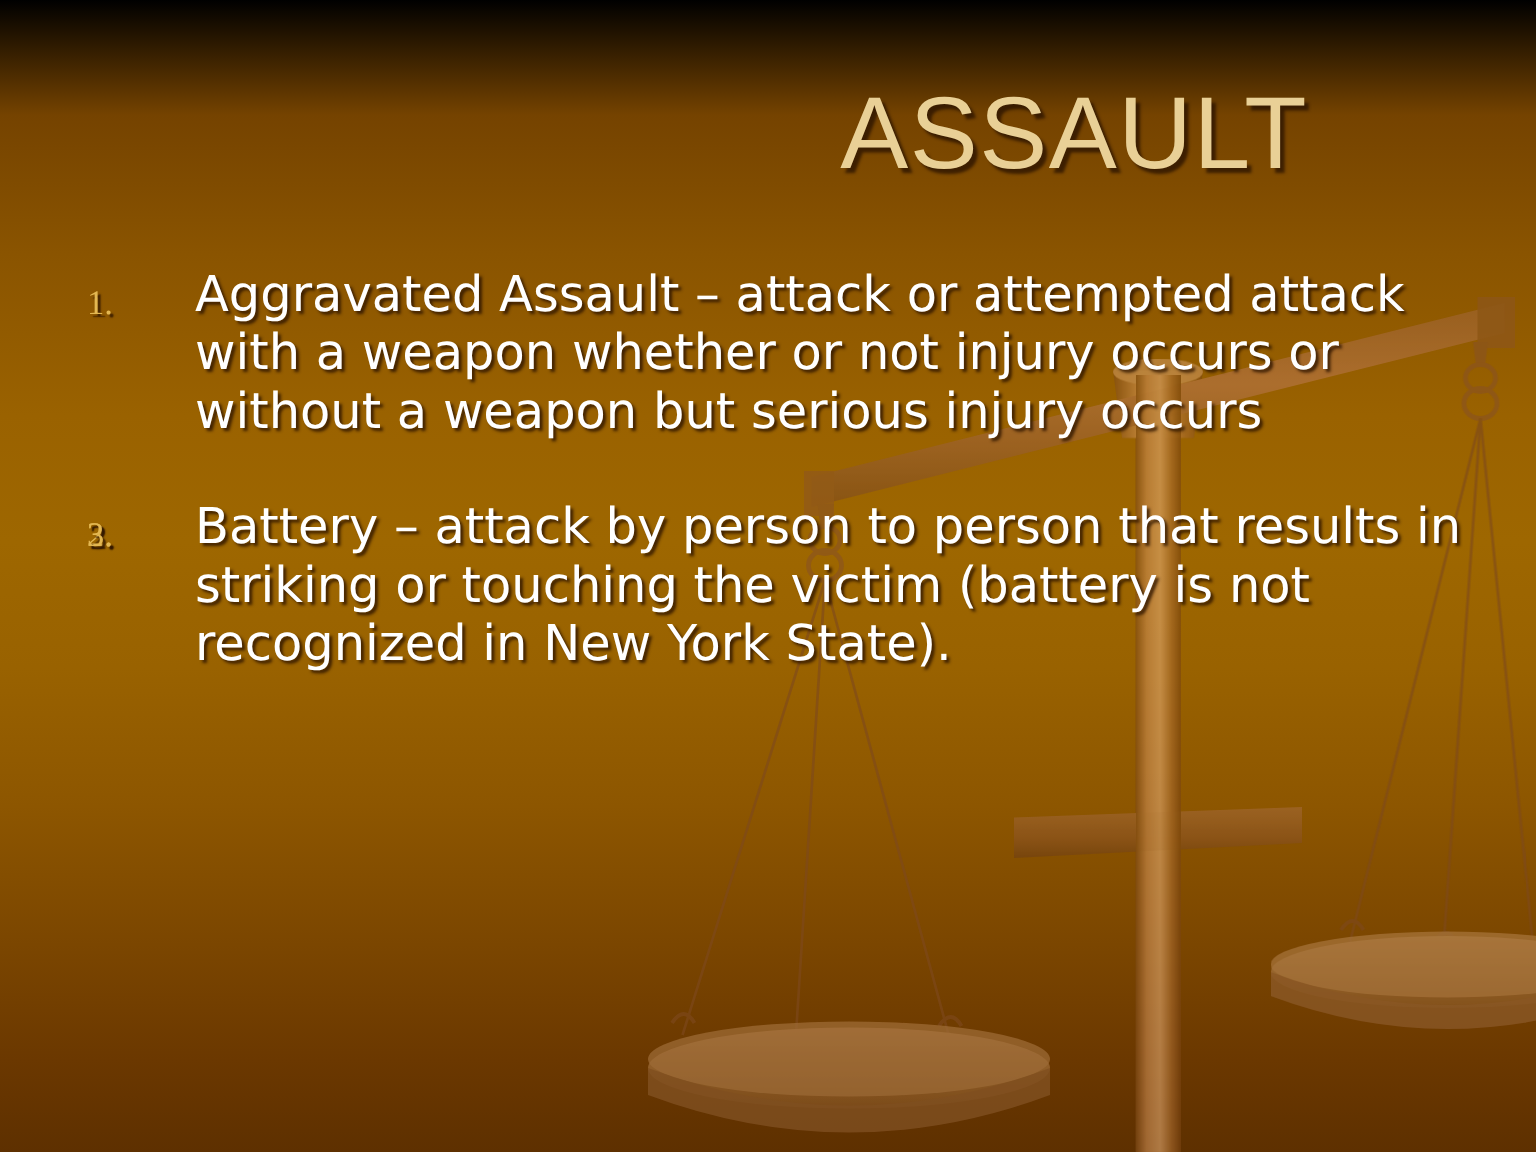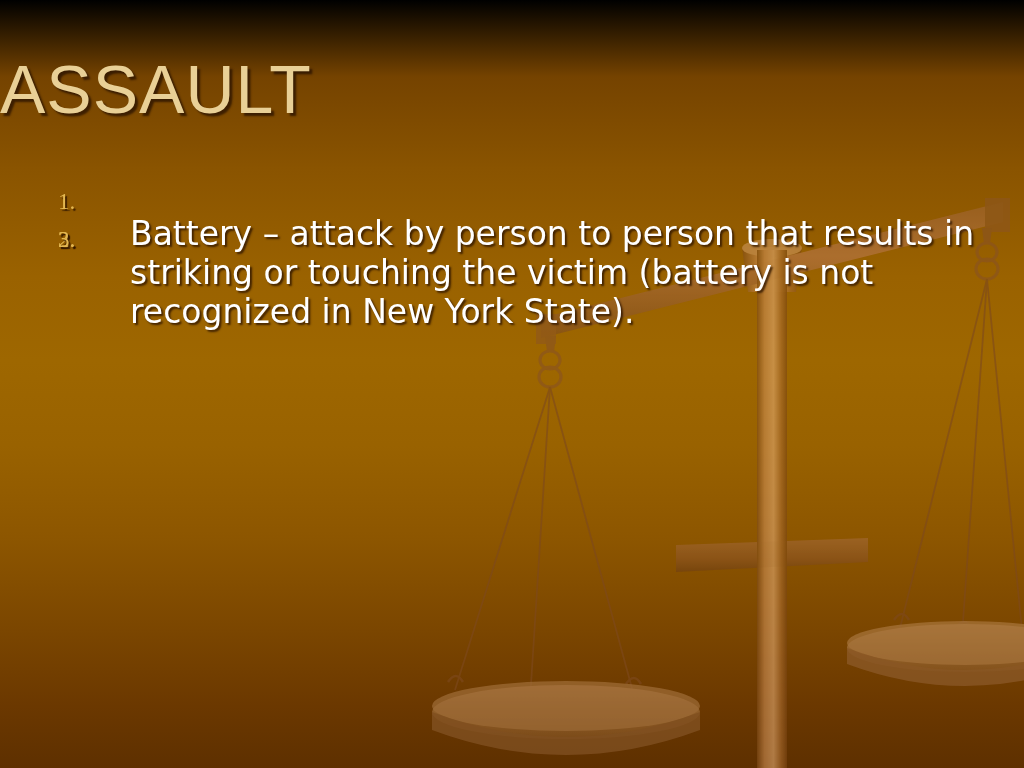--- a/index.html
+++ b/index.html
@@ -35,21 +35,21 @@
     inset: 0;
     pointer-events: none;
   }
 
   
   .title {
     position: absolute;
     top: 52px;
     left: 0;
     width: 872px;
-    text-align: left;
+    text-align: right;
     font-family: "Liberation Sans", sans-serif;
     font-size: 68px;
     line-height: 74px;
     font-weight: 400;
     letter-spacing: 1px;
     color: #e9d096;
     text-shadow: 3px 3px 2px rgba(40, 18, 0, 0.75);
     white-space: nowrap;
   }
 
@@ -173,20 +173,21 @@
       <rect x="757" y="250" width="30" height="518" fill="url(#postGrad)" opacity="0.92"></rect>
     </g>
   </svg>
 
   <div class="title">ASSAULT</div>
 
   <div class="list">
 
     <div class="item">
       <span class="marker">1.</span>
+      <span class="body">Aggravated Assault – attack or attempted attack with a weapon whether or not injury occurs or without a weapon but serious injury occurs</span>
     </div>
 
     <div class="item">
       <span class="marker">2.</span>
     </div>
 
     <div class="item">
       <span class="marker">3.</span>
       <span class="body">Battery – attack by person to person that results in striking or touching the victim (battery is not recognized in New York State).</span>
     </div>

